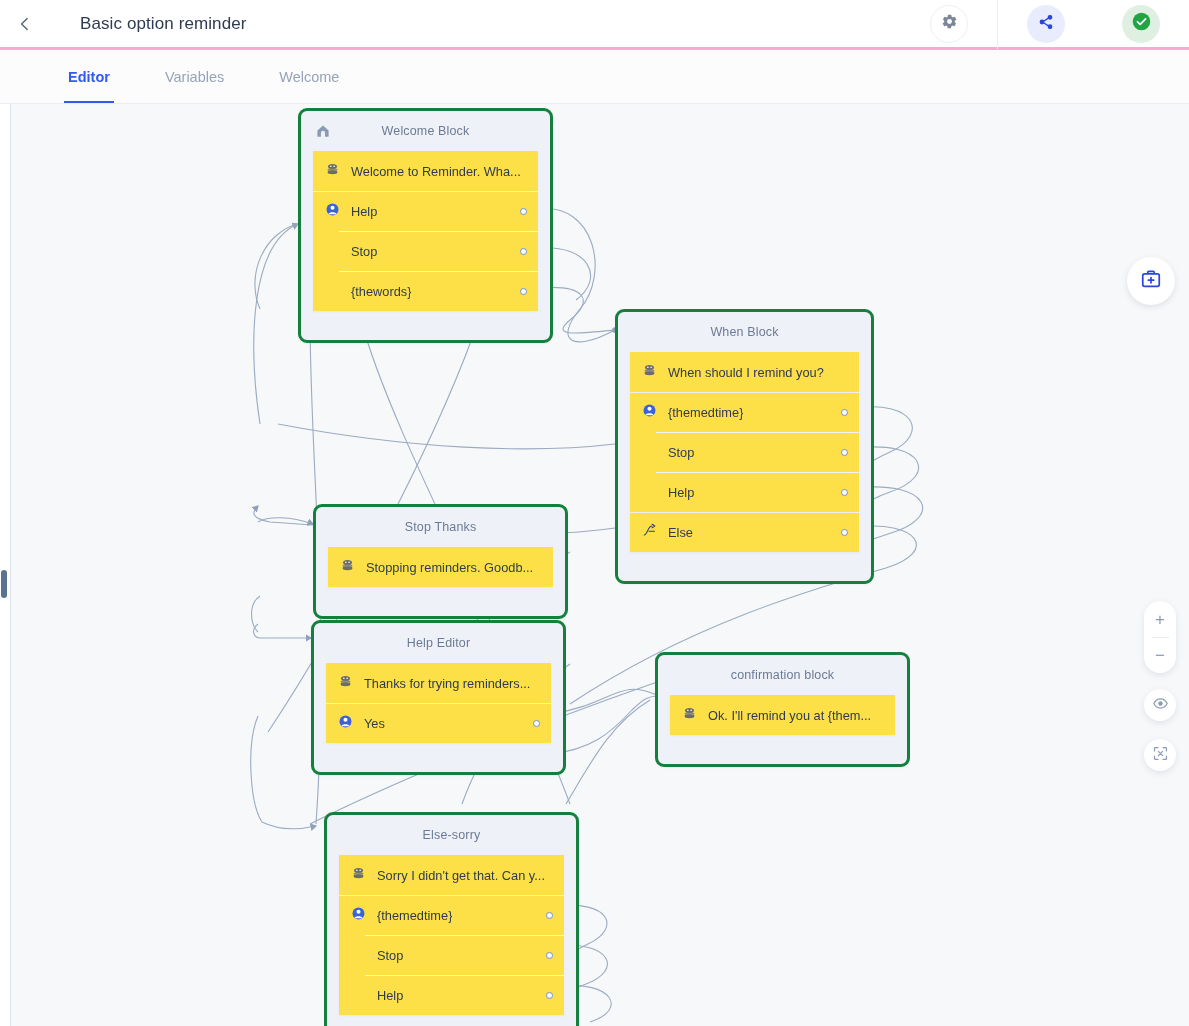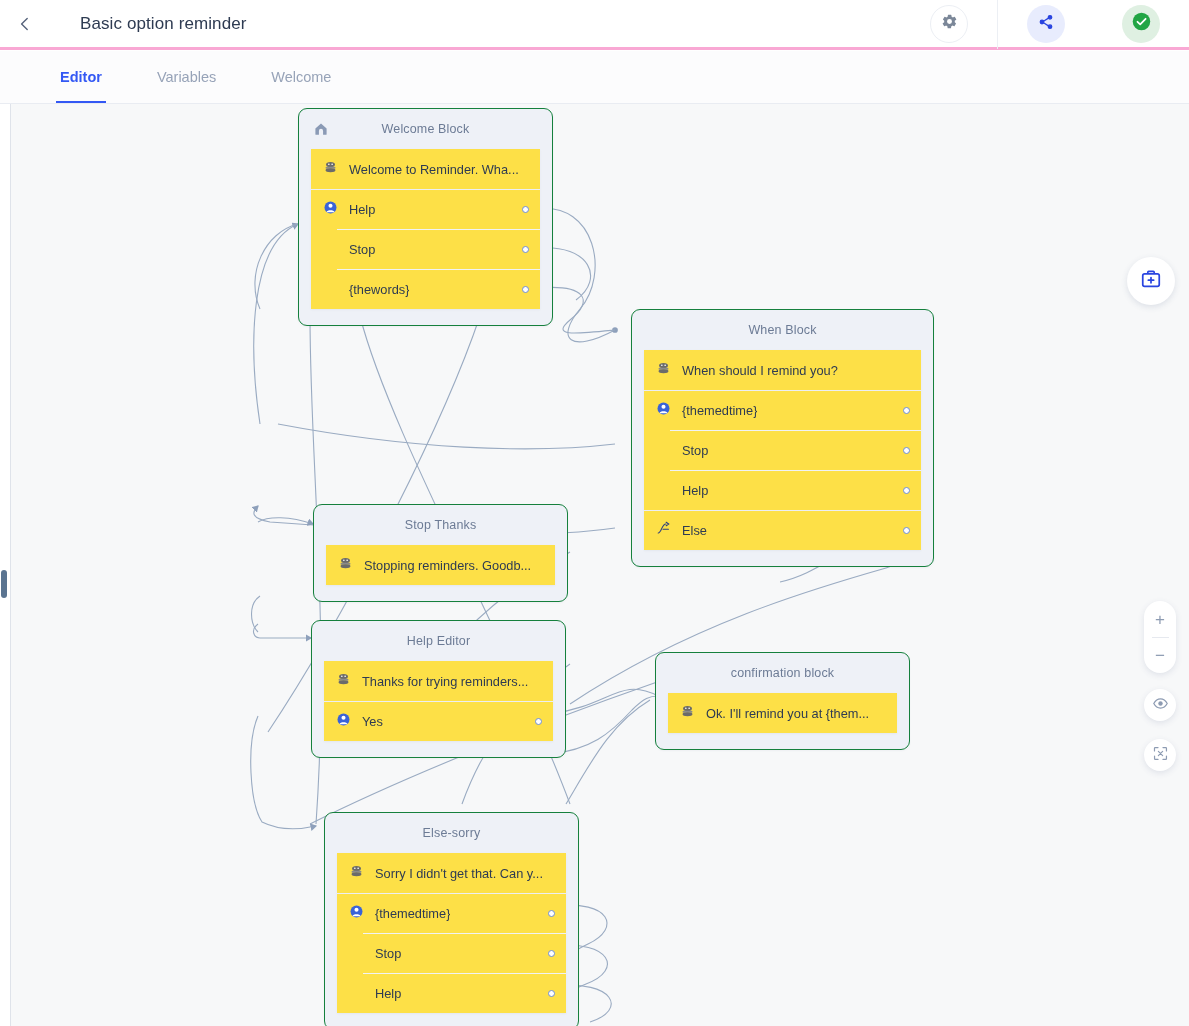--- a/index.html
+++ b/index.html
@@ -48,21 +48,21 @@
   
   .tabs {
     position: absolute; left: 0; top: 51px; width: 1189px; height: 53px;
     background: #fcfcfd; border-bottom: 1px solid #e9ecf2;
     display: flex; align-items: stretch; padding-left: 56px;
   }
   .tab {
     display: flex; align-items: center; padding: 0 4px; margin-right: 47px;
     font-size: 14.5px; color: #97a3b8; cursor: pointer; position: relative;
   }
-  .tab.active { color: #3358f4; font-weight: bold; }
+  .tab.active { color: #3358f4; font-weight: bold; margin-left: 8px; }
   .tab.active::after {
     content: ""; position: absolute; left: 0; right: 0; bottom: 0;
     height: 2px; background: #3358f4;
   }
 
   
   .canvas {
     position: absolute; left: 10px; top: 104px;
     width: 1179px; height: 922px;
     background: #f7f8f9;
@@ -75,23 +75,23 @@
   .drag-handle {
     position: absolute; left: 1px; top: 570px; width: 6px; height: 28px;
     border-radius: 3px; background: #5a7490; cursor: col-resize;
   }
   .edges { position: absolute; left: 0; top: 0; width: 1179px; height: 922px; pointer-events: none; }
 
   
   .block {
     position: absolute;
     background: #eef1f7;
-    border: 1px solid #15803d;
+    border: 3px solid #15803d;
     border-radius: 9px;
-    padding: 0 12px 16px 12px;
+    padding: 0 12px 29px 12px;
     box-shadow: 0 1px 2px rgba(60,80,120,.05);
   }
   .block-head {
     height: 40px; display: flex; align-items: center; justify-content: center;
     position: relative;
   }
   .block-title {
     font-size: 12.5px; color: #6c7b95; letter-spacing: .15px; text-align: center;
   }
   .home-icon { position: absolute; left: 2px; top: 12px; }
@@ -300,21 +300,21 @@
           </div>
           <div class="row sep-inset">
             <span class="ic">
               <span></span>
             </span>
             <span class="txt">{thewords}</span>
             <span class="port"></span>
           </div>
         </div>
       </div>
-      <div class="block" style="left: 621px; top: 205px; width: 303px;">
+      <div class="block" style="left: 605px; top: 205px; width: 259px;">
         <div class="block-head">
           <div class="block-title">When Block</div>
         </div>
         <div class="block-body">
           <div class="row">
             <span class="ic">
               <span><svg width="15" height="15" viewBox="0 0 20 20">
                   <ellipse cx="10" cy="6" rx="6" ry="3.4" fill="#6b6b6b"></ellipse>
                   <circle cx="7.8" cy="5.6" r="1.1" fill="#ffffff"></circle>
                   <circle cx="12.2" cy="5.6" r="1.1" fill="#ffffff"></circle>

